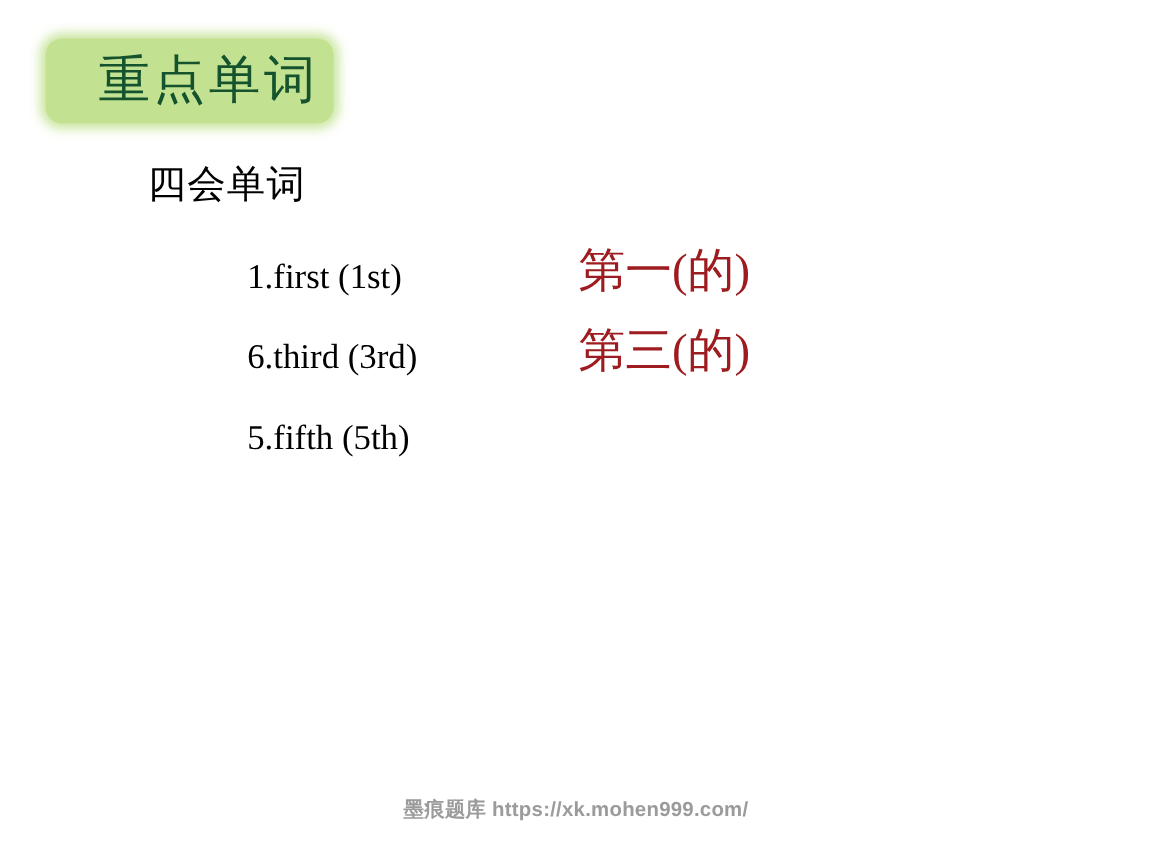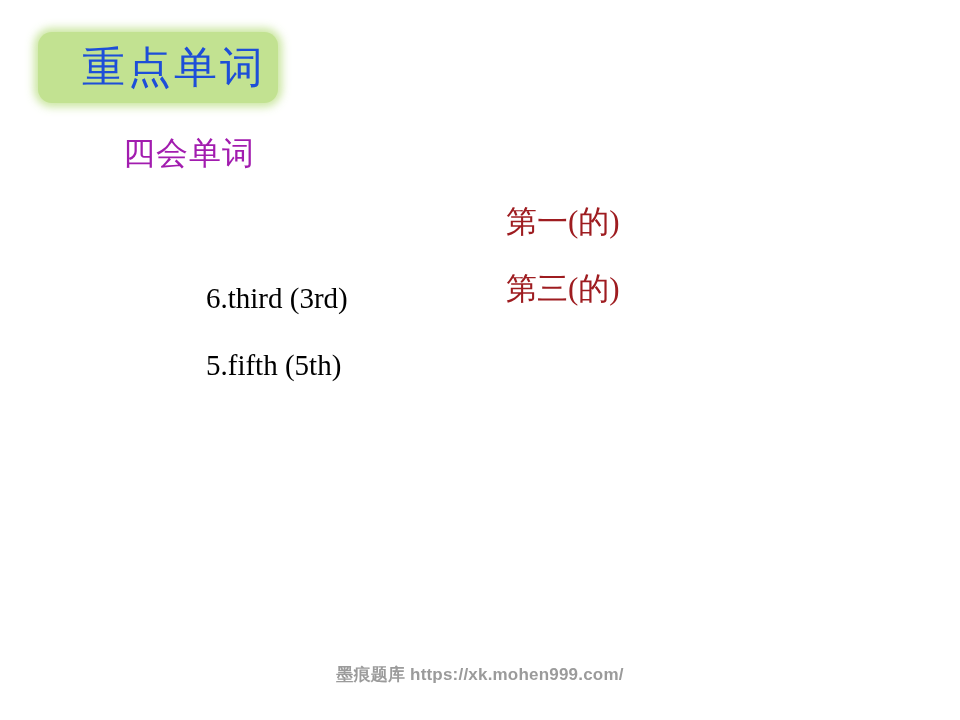--- a/index.html
+++ b/index.html
@@ -37,36 +37,36 @@
     left: 0;
     top: 0;
     width: 256px;
     height: 71px;
     display: flex;
     align-items: center;
     justify-content: center;
     font-family: "Liberation Serif", "DejaVu Serif", serif;
     font-size: 43px;
     line-height: 1;
-    color: #1d4ed8;
+    color: #14532d;
     letter-spacing: 3px;
     padding-left: 16px;
     box-sizing: border-box;
     white-space: nowrap;
   }
 
   
   .subtitle {
     position: absolute;
     left: 123px;
     top: 136px;
     font-family: "Liberation Serif", "DejaVu Serif", serif;
     font-size: 32px;
     line-height: 1.1;
-    color: #a21caf;
+    color: #000000;
     letter-spacing: 1px;
     white-space: nowrap;
   }
 
   
   .word-list {
     position: absolute;
     left: 0;
     top: 204px;
     width: 960px;
@@ -80,24 +80,24 @@
     left: 206px;
     top: 12px;
     font-family: "Liberation Serif", "DejaVu Serif", serif;
     font-size: 29px;
     line-height: 1.05;
     color: #000000;
     white-space: nowrap;
   }
   .word-zh {
     position: absolute;
-    left: 506px;
+    left: 482px;
     top: 2px;
     font-family: "Liberation Serif", "DejaVu Serif", serif;
-    font-size: 31px;
+    font-size: 39px;
     line-height: 1.05;
     color: #9e1c20;
     white-space: nowrap;
     letter-spacing: 0px;
   }
 
   
   .footer {
     position: absolute;
     left: 0;
@@ -120,20 +120,21 @@
 
   <div class="title-banner">
     <div class="title-text">重点单词</div>
   </div>
 
   <div class="subtitle">四会单词</div>
 
   <div class="word-list">
 
     <div class="word-row">
+      <span class="word-en">1.first (1st)</span>
       <span class="word-zh">第一(的)</span>
     </div>
 
 
     <div class="word-row">
       <span class="word-en">6.third (3rd)</span>
       <span class="word-zh">第三(的)</span>
     </div>
 
 

